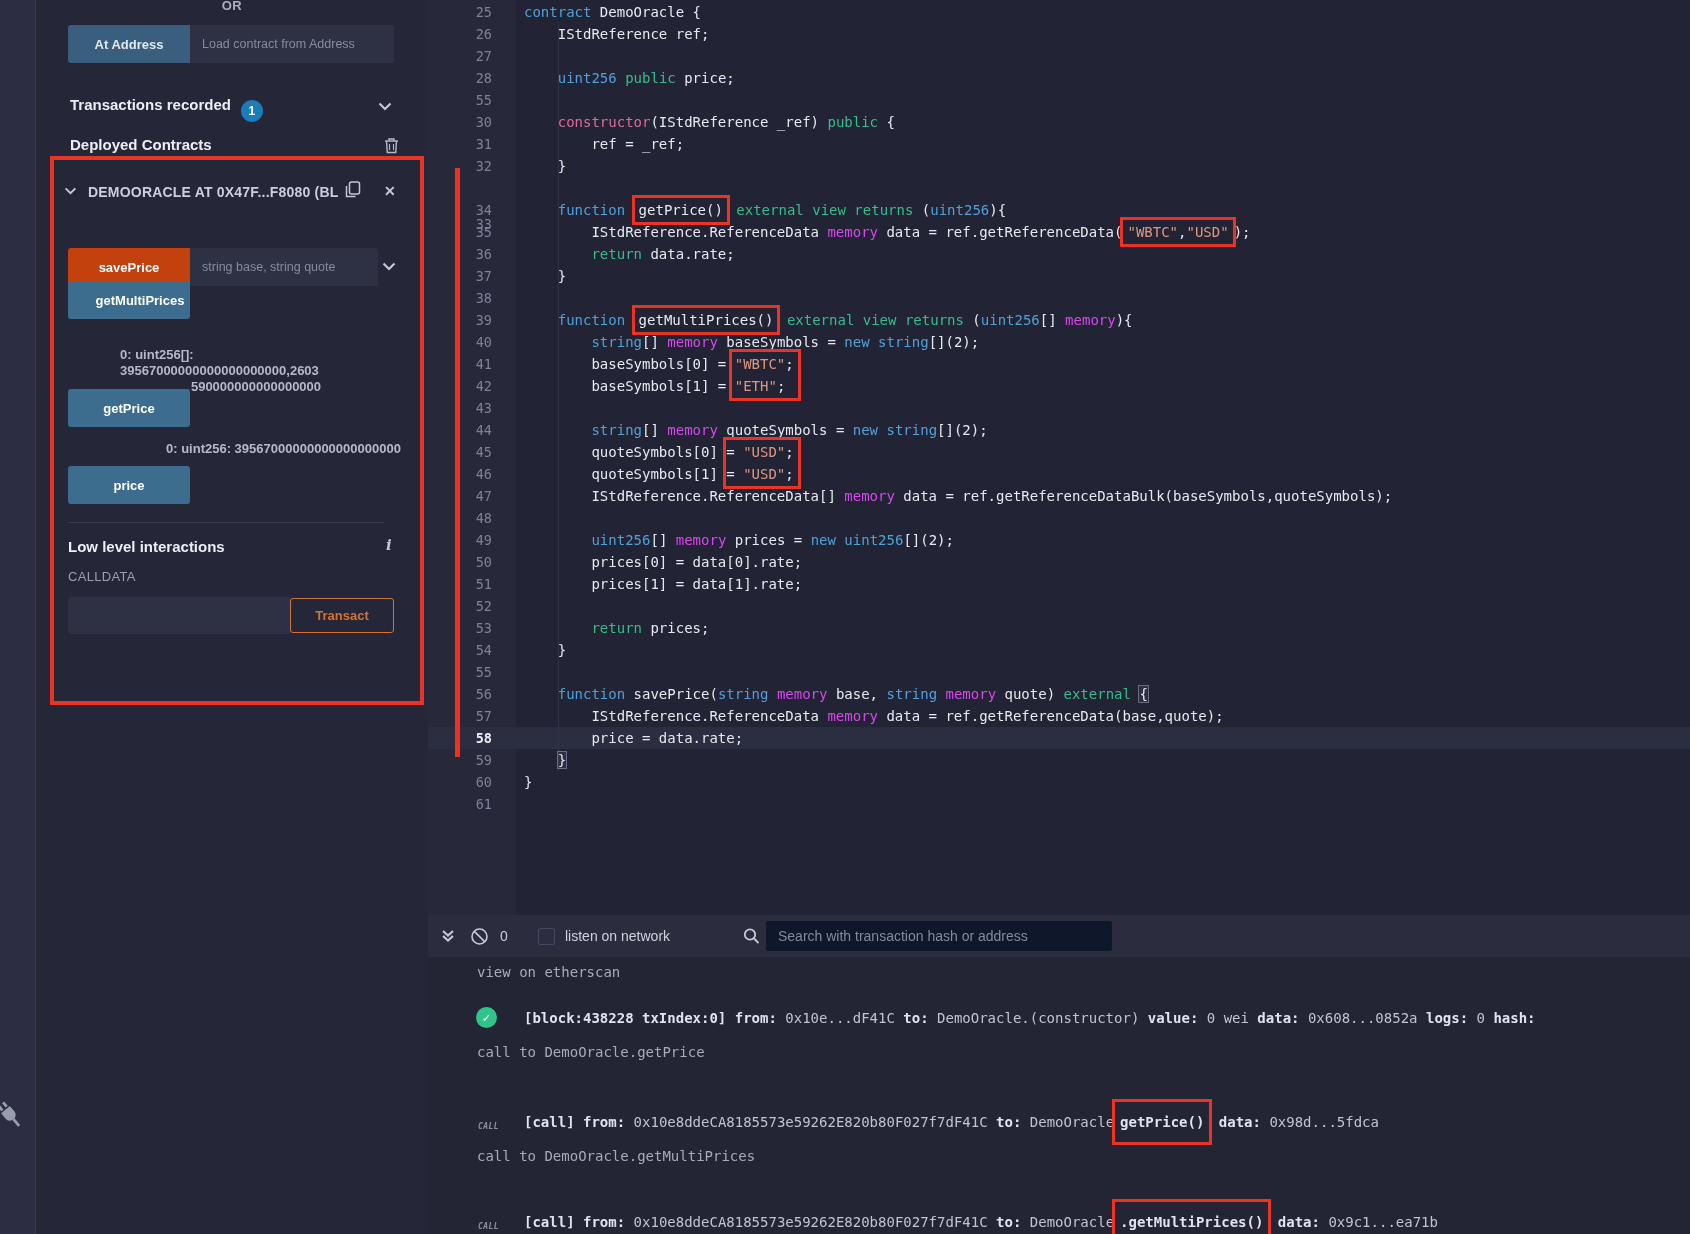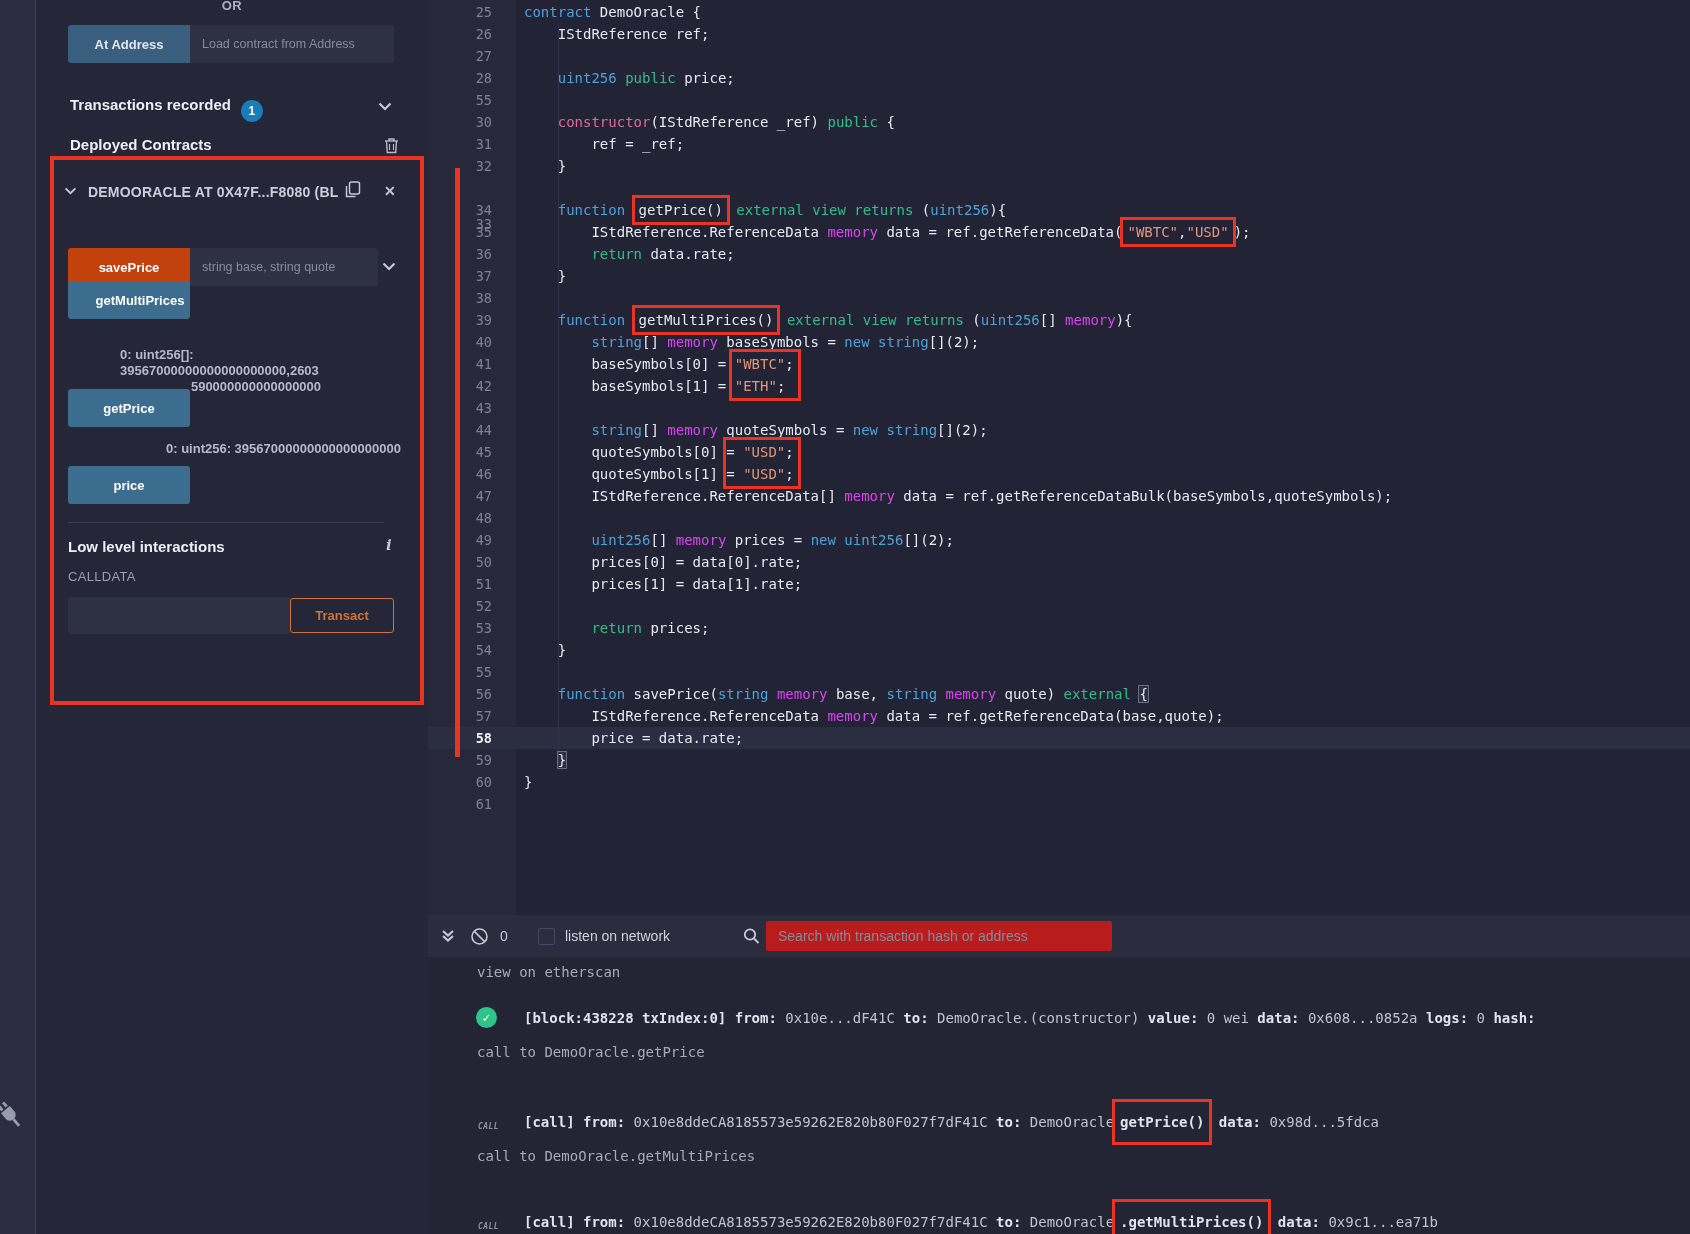--- a/index.html
+++ b/index.html
@@ -76,21 +76,21 @@
   #mlbox-b { left:calc(96px + 23.6ch); top:437px; width:9.3ch; height:52px; }
 
   
   #t-toolbar { position:absolute; left:428px; top:915px; width:1262px; height:42px;
                background:#2b2d3f; }
   .tt-item { position:absolute; top:0; height:42px; display:flex; align-items:center; color:#c6cad6; }
   .tt-count { font-size:14px; }
   .tt-label { font-size:14px; color:#ced2dc; }
   .checkbox { width:17px; height:17px; background:#2c2e40; border:1px solid #454861; border-radius:2px; }
   .search-input { position:absolute; left:338px; top:6px; width:346px; height:30px;
-                  background:#b91c1c; border:none; border-radius:2px; color:#d7dae3;
+                  background:#0f172a; border:none; border-radius:2px; color:#d7dae3;
                   font-size:14px; padding:0 12px; outline:none; }
   .search-input::placeholder { color:#868a99; }
 
   #t-body { position:absolute; left:428px; top:957px; width:1262px; height:277px;
             background:#232434; font-family:"DejaVu Sans Mono", monospace; font-size:14px;
             color:#c3c8d4; overflow:hidden; padding-top:6px; }
   .t-plain { padding-left:49px; height:18px; line-height:18px; color:#a6abb9; white-space:pre; }
   .t-entry { position:relative; padding-left:96px; height:22px; line-height:22px; white-space:pre; }
   .t-entry .seg-b { font-weight:bold; color:#dfe3ee; }
   .t-entry .seg-n { color:#bfc4d2; }

